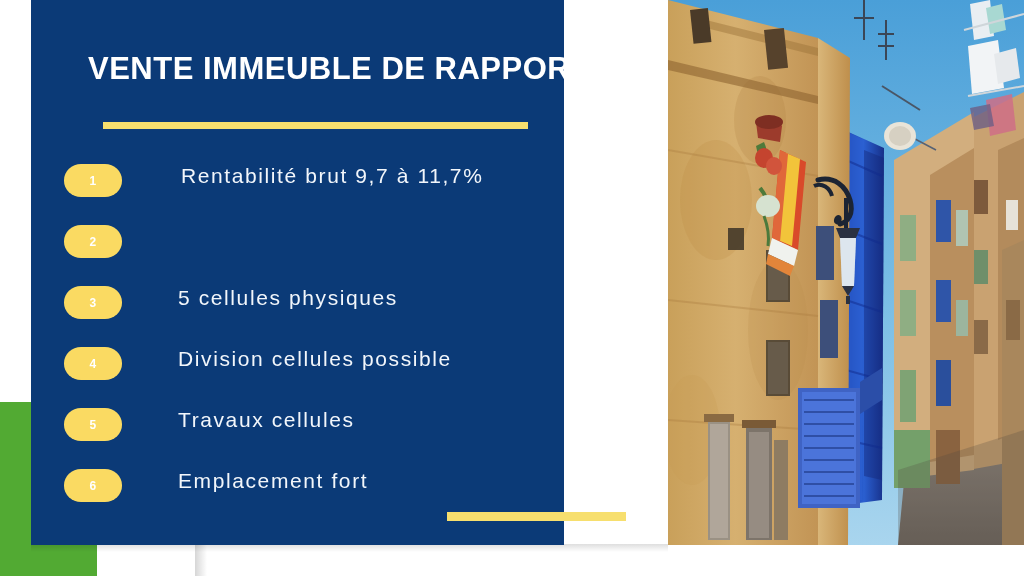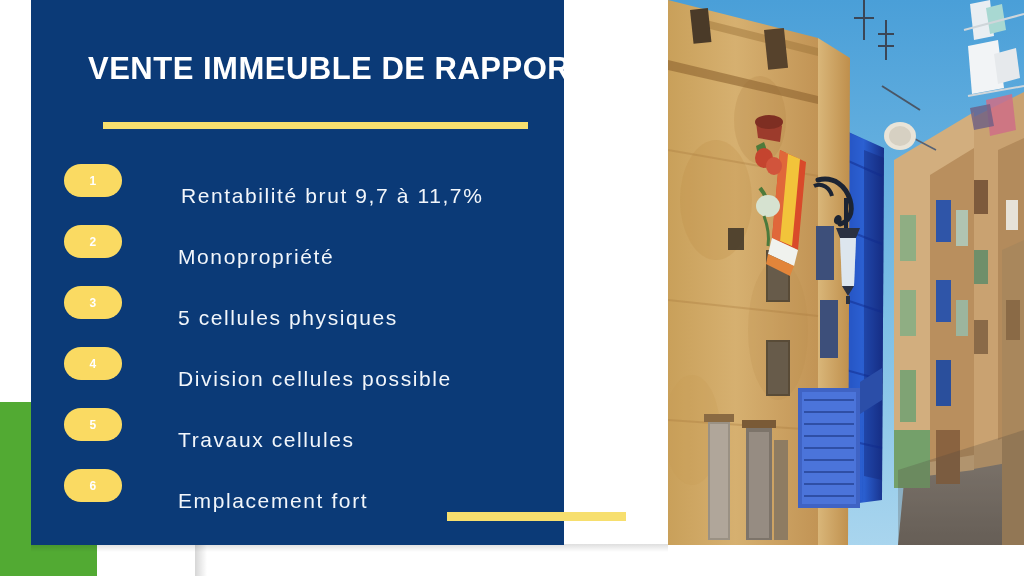--- a/index.html
+++ b/index.html
@@ -53,21 +53,21 @@
   .badge{
     position:absolute;left:33px;top:3px;width:58px;height:33px;
     background:#fada62;border-radius:17px/16px;
     display:flex;align-items:center;justify-content:center;
   }
   .badge-num{
     color:#ffffff;font-size:12px;font-weight:bold;line-height:1;
     letter-spacing:0.2px;
   }
   .item-text{
-    position:absolute;top:22px;
+    position:absolute;top:2px;
     color:#f2f6fb;font-size:21px;letter-spacing:1.6px;
     white-space:nowrap;line-height:1.25;
   }
 
   
   .bottom-rule{
     position:absolute;left:416px;top:512px;width:179px;height:9px;
     background:#f7df6e;
   }
 
@@ -98,21 +98,20 @@
         <div class="badge">
           <span class="badge-num">1</span>
         </div>
         <div class="item-text" style="left:150px">Rentabilité brut 9,7 à 11,7%</div>
       </div>
 
       <div class="list-item" style="top:222px">
         <div class="badge">
           <span class="badge-num">2</span>
         </div>
-        <div class="item-text" style="left:147px">Monopropriété</div>
       </div>
 
       <div class="list-item" style="top:283px">
         <div class="badge">
           <span class="badge-num">3</span>
         </div>
         <div class="item-text" style="left:147px">5 cellules physiques</div>
       </div>
 
       <div class="list-item" style="top:344px">

